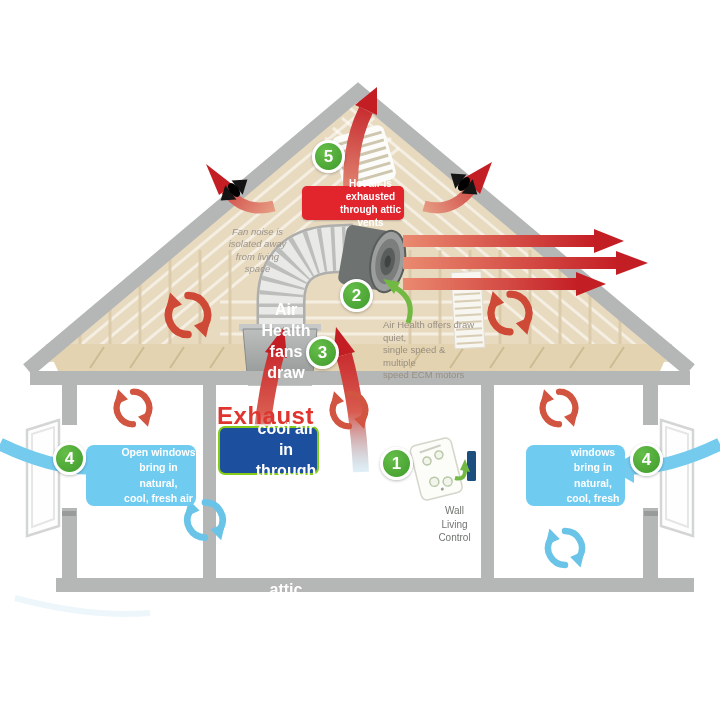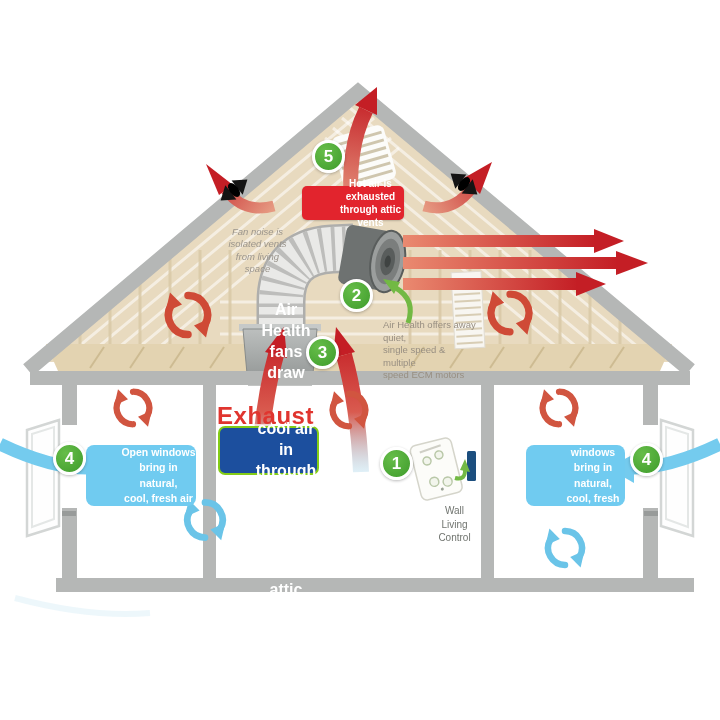--- a/index.html
+++ b/index.html
@@ -292,31 +292,31 @@
     <g>
       <path d="M 455,478 Q 466,481 465,468" fill="none" stroke="#72b944" stroke-width="4"></path>
       <polygon points="460,470 470,472 465,459" fill="#72b944"></polygon>
     </g>
 
     <path d="M 15,598 Q 90,618 150,613" fill="none" stroke="#e9f5fa" stroke-width="6" opacity="0.8"></path>
   </svg>
 
   <div class="lbl fan-noise">
     <span>Fan noise is</span>
-    <span>isolated vents</span>
+    <span>isolated away</span>
     <span>from living space</span>
   </div>
 
   <div class="lbl hot-air-box">
     <span>Hot air is exhausted</span>
     <span>through attic vents</span>
   </div>
 
   <div class="lbl motors-note">
-    <span>Air Health offers away quiet,</span>
+    <span>Air Health offers draw quiet,</span>
     <span>single speed &amp; multiple</span>
     <span>speed ECM motors</span>
   </div>
 
   <div class="lbl exhaust-air">Exhaust Air</div>
 
   <div class="lbl navy-box">
     <span>Air Health fans draw</span>
     <span>cool air in through</span>
     <span>home and into attic</span>

